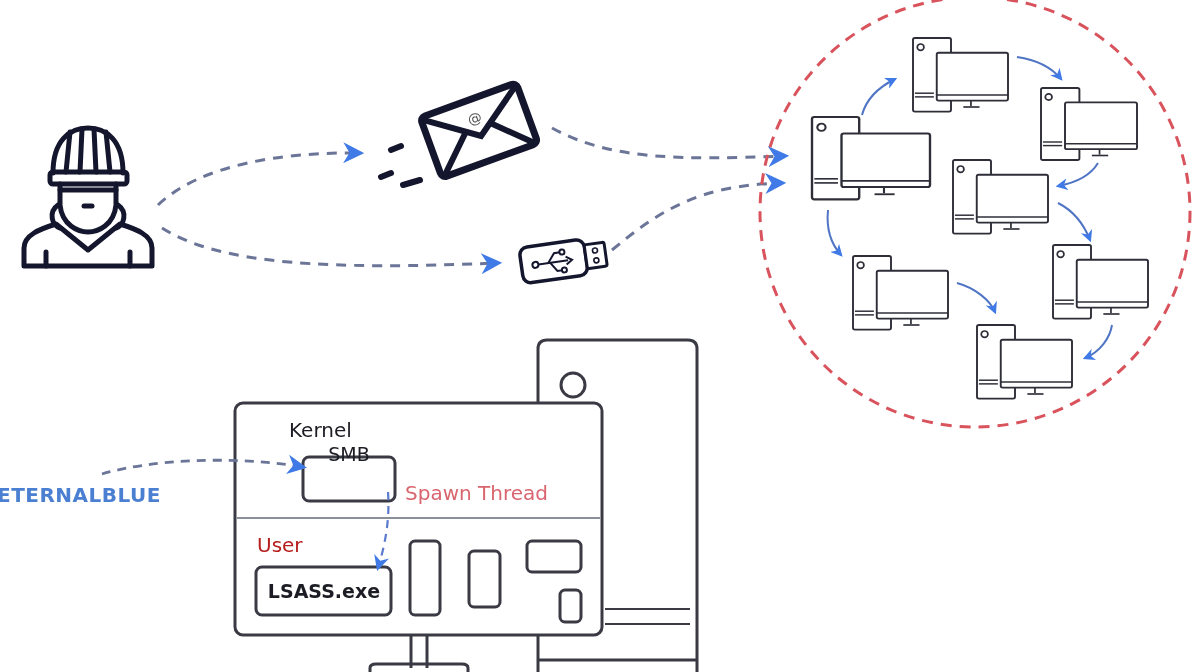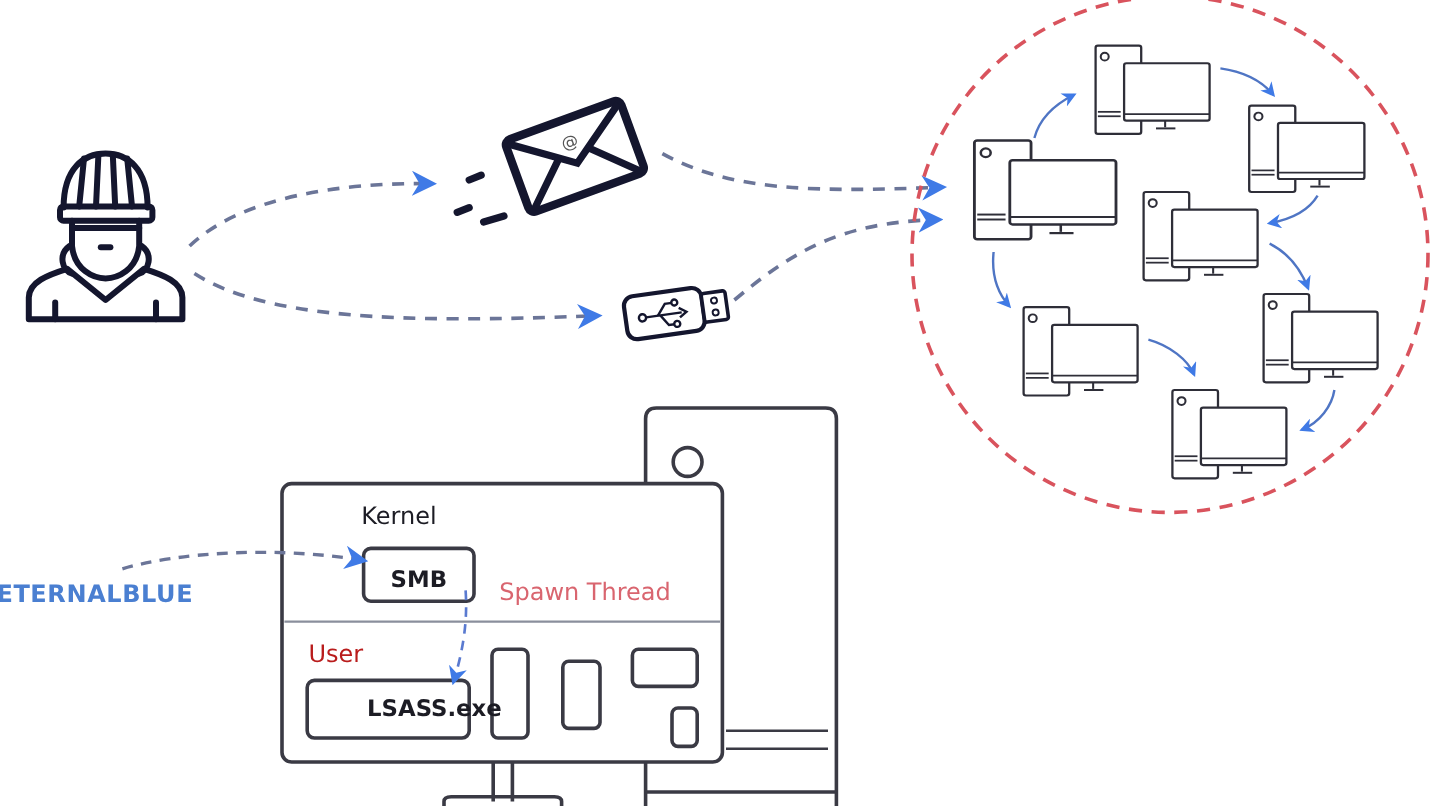--- a/index.html
+++ b/index.html
@@ -1,23 +1,23 @@
 <!DOCTYPE html>
 <html><head>
 <meta charset="utf-8">
 <style>
   html, body { margin:0; padding:0; background:#ffffff; }
   body { width:1200px; height:672px; position:relative; overflow:hidden; font-family:"DejaVu Sans", sans-serif; }
   svg { position:absolute; left:0; top:0; }
   .lbl { position:absolute; white-space:nowrap; }
-  .kernel { left:301px; top:418px; font-size:20px; color:#1c1c24; }
+  .kernel { left:289px; top:418px; font-size:20px; color:#1c1c24; }
   .user { left:257px; top:533px; font-size:20px; color:#b91c1c; }
-  .smb { left:303px; top:461px; width:92px; height:44px; font-size:19px; font-weight:bold; color:#1c1c24; display:flex; align-items:center; justify-content:center; }
-  .lsass { left:256px; top:567px; width:136px; height:48px; font-size:19px; font-weight:bold; color:#1c1c24; display:flex; align-items:center; justify-content:center;margin-left:38px; }
-  .spawn { left:416px; top:481px; font-size:20px; color:#d9656f; }
+  .smb { left:303px; top:432px; width:92px; height:44px; font-size:19px; font-weight:normal; color:#1c1c24; display:flex; align-items:center; justify-content:center; }
+  .lsass { left:256px; top:567px; width:136px; height:48px; font-size:19px; font-weight:bold; color:#1c1c24; display:flex; align-items:center; justify-content:center; }
+  .spawn { left:405px; top:481px; font-size:20px; color:#d9656f; }
   .eb { left:-3px; top:483px; font-size:20px; font-weight:bold; color:#4a7fd1; letter-spacing:0.5px; }
 </style>
 </head>
 <body>
 
 <svg width="1200" height="672" viewBox="0 0 1200 672">
   <defs>
     <marker id="ah" viewBox="0 0 10 10" refX="8" refY="5" markerWidth="7" markerHeight="7" orient="auto-start-reverse">
       <path d="M0,0 L10,5 L0,10 L3,5 z" fill="#3f7ae6"></path>
     </marker>

